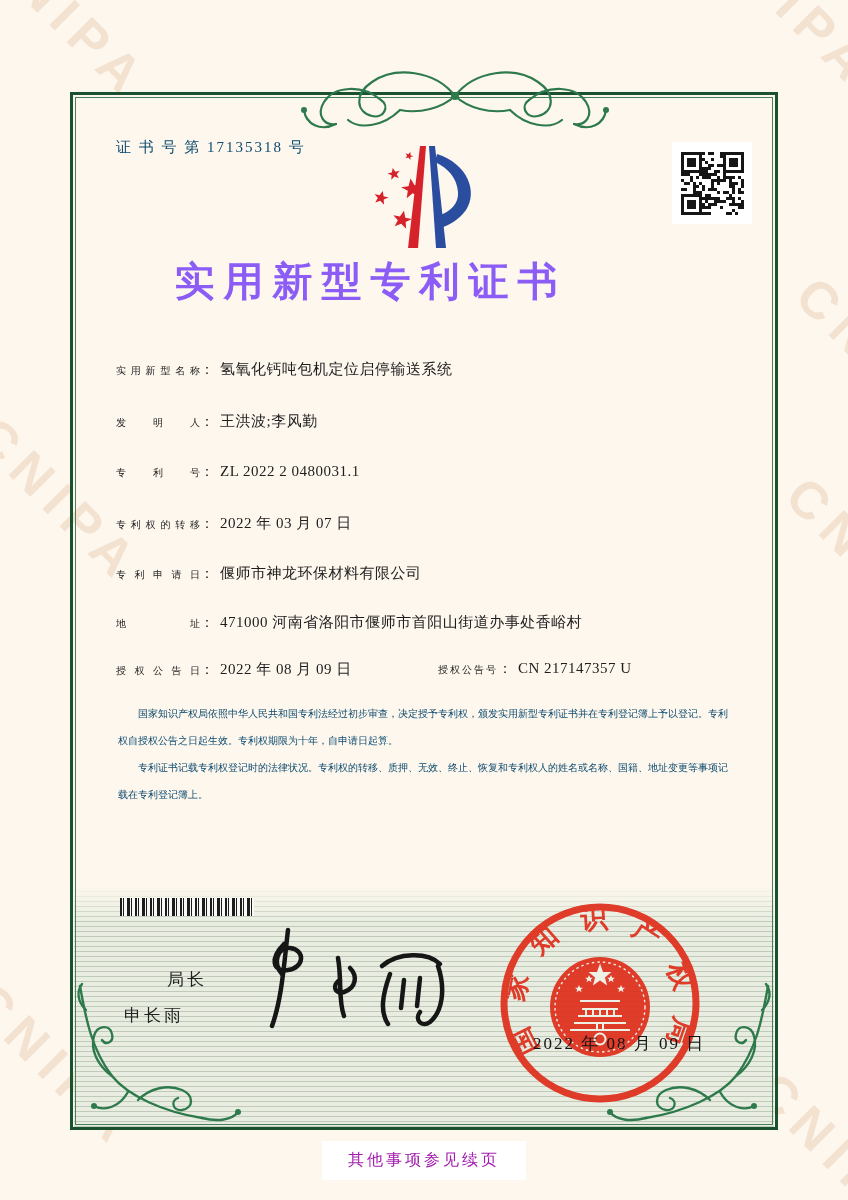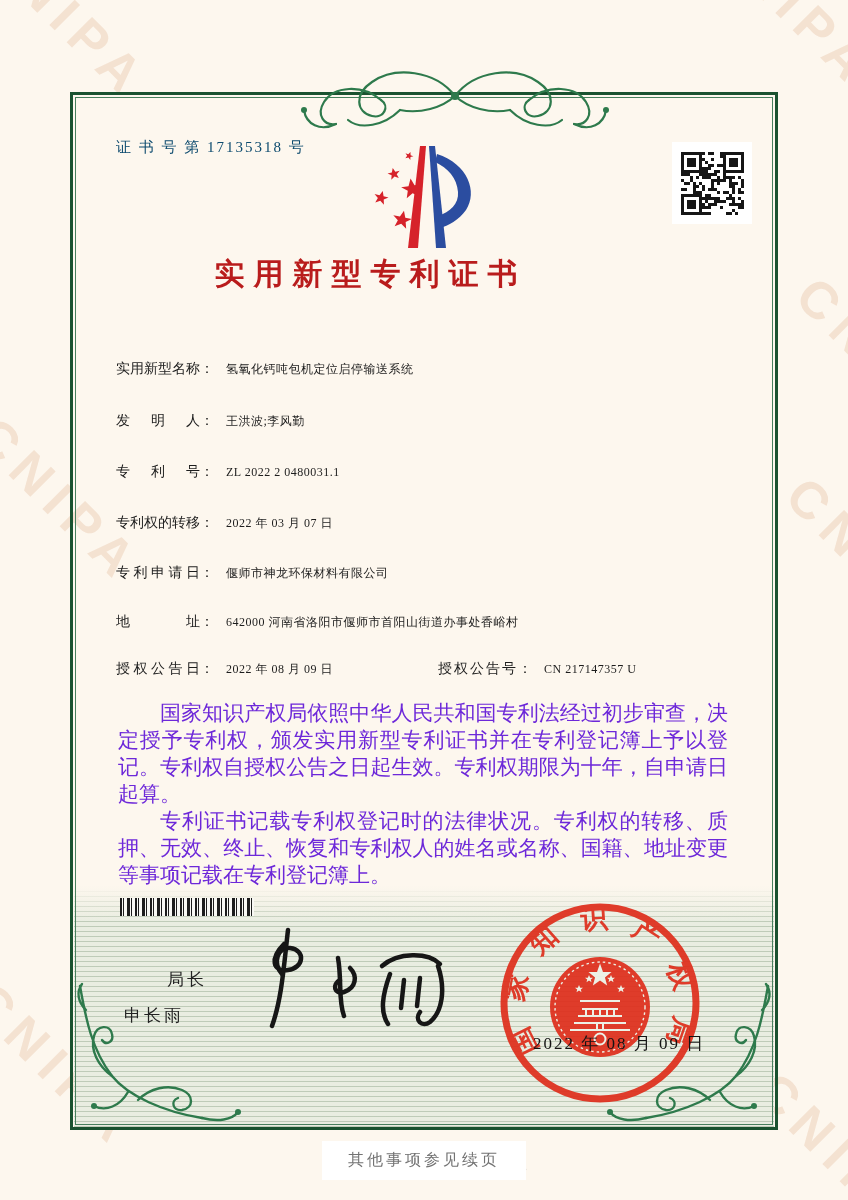--- a/index.html
+++ b/index.html
@@ -22,55 +22,55 @@
           background:
             linear-gradient(180deg,#fdf7ee 0,rgba(253,247,238,0) 36px),
             repeating-linear-gradient(180deg, rgba(139,162,134,0.45) 0 1px, rgba(0,0,0,0) 1px 5px),
             #e9ede1; }
 
   .certno { position:absolute; left:116px; top:138px; font-size:15px; letter-spacing:2px; color:#0c4a6e; }
 
   .logo { position:absolute; left:362px; top:140px; }
 
   .title { position:absolute; left:70px; top:254px; width:592px; text-align:center;
-           font-size:30px; font-weight:bold; letter-spacing:9px; text-indent:9px; color:#b91c1c; }
+           font-size:40px; font-weight:bold; letter-spacing:9px; text-indent:9px; color:#8b5cf6; }
 
   .qr { position:absolute; left:672px; top:142px; width:80px; height:82px; background:#fff;
         display:flex; align-items:center; justify-content:center; }
 
   .fields { position:absolute; left:116px; top:0; width:612px; }
   .field { position:absolute; left:0; white-space:nowrap; font-size:15px; color:#1d1d1d; }
-  .flabel { display:inline-block; width:84px; font-size:14px; text-align:justify; text-align-last:justify; vertical-align:baseline; }
+  .flabel { display:inline-block; width:84px; font-size:10px; text-align:justify; text-align-last:justify; vertical-align:baseline; }
   .fcolon { display:inline-block; width:16px; font-size:14px; }
-  .fvalue { display:inline-block; margin-left:10px; font-size:12px; letter-spacing:0.5px;text-align:center; }
+  .fvalue { display:inline-block; margin-left:4px; font-size:15px; letter-spacing:0.5px;text-align:center; }
   .fgroup2 { position:absolute; left:322px; top:0; white-space:nowrap; }
-  .flabel2 { font-size:14px; letter-spacing:2px; }
-
-  .paras { position:absolute; left:118px; top:700px; width:610px; font-size:21px; line-height:27px;
-           text-align:justify; color:#6d28d9; }
+  .flabel2 { font-size:10px; letter-spacing:2px; }
+
+  .paras { position:absolute; left:118px; top:700px; width:610px; font-size:10px; line-height:27px;
+           text-align:justify; color:#0c4a6e; }
   .paras p { text-indent:2em; }
 
   .barcode { position:absolute; left:120px; top:898px; width:134px; height:18px;
              background:repeating-linear-gradient(90deg,
                #1c1c1c 0 2px, #f8f8f4 2px 3px, #1c1c1c 3px 4px, #f8f8f4 4px 7px,
                #1c1c1c 7px 10px, #f8f8f4 10px 11px, #1c1c1c 11px 12px, #f8f8f4 12px 15px); }
 
   .official-title { position:absolute; left:124px; top:968px; font-size:17px; letter-spacing:3px;margin-left:43px; }
   .official-name  { position:absolute; left:124px; top:1004px; font-size:17px; letter-spacing:3px; }
 
   .signature { position:absolute; left:232px; top:922px; }
 
   .seal { position:absolute; left:497px; top:900px; }
   .seal-date { position:absolute; left:533px; top:1032px; font-size:17px; letter-spacing:2px; color:#141414; }
 
   .pagenum { position:absolute; left:70px; top:1159px; width:788px; text-align:center;
              font-size:15px; letter-spacing:2px; color:#2a2a2a; }
 
   .continuation { position:absolute; left:50%; top:1141px; transform:translateX(-50%);
-                  background:#ffffff; padding:9px 26px; font-size:16px; letter-spacing:3px; color:#737373; }
+                  background:#ffffff; padding:9px 26px; font-size:16px; letter-spacing:3px; color:#a21caf; }
 
   .ornament { position:absolute; }
 </style>
 </head>
 <body>
 
 <div class="page">
 
   <span class="wm" style="left:-38px; top:-14px;">CNIPA</span>
   <span class="wm" style="left:688px; top:-26px;">CNIPA</span>
@@ -394,21 +394,21 @@
     <div class="field" style="top:463px;text-decoration:underline;">
       <span class="flabel">专利号</span><span class="fcolon">：</span><span class="fvalue">ZL 2022 2 0480031.1</span>
     </div>
     <div class="field" style="top:514px;">
       <span class="flabel">专利权的转移</span><span class="fcolon">：</span><span class="fvalue">2022 年 03 月 07 日</span>
     </div>
     <div class="field" style="top:564px;">
       <span class="flabel">专利申请日</span><span class="fcolon">：</span><span class="fvalue">偃师市神龙环保材料有限公司</span>
     </div>
     <div class="field" style="top:613px;">
-      <span class="flabel">地址</span><span class="fcolon">：</span><span class="fvalue">642000 河南省洛阳市偃师市首阳山街道办事处香峪村</span>
+      <span class="flabel">地址</span><span class="fcolon">：</span><span class="fvalue">471000 河南省洛阳市偃师市首阳山街道办事处香峪村</span>
     </div>
     <div class="field" style="top:660px;">
       <span class="flabel">授权公告日</span><span class="fcolon">：</span><span class="fvalue">2022 年 08 月 09 日</span>
       <span class="fgroup2">
         <span class="flabel2">授权公告号</span><span class="fcolon">：</span><span class="fvalue">CN 217147357 U</span>
       </span>
     </div>
   </div>
 
   <div class="paras">

